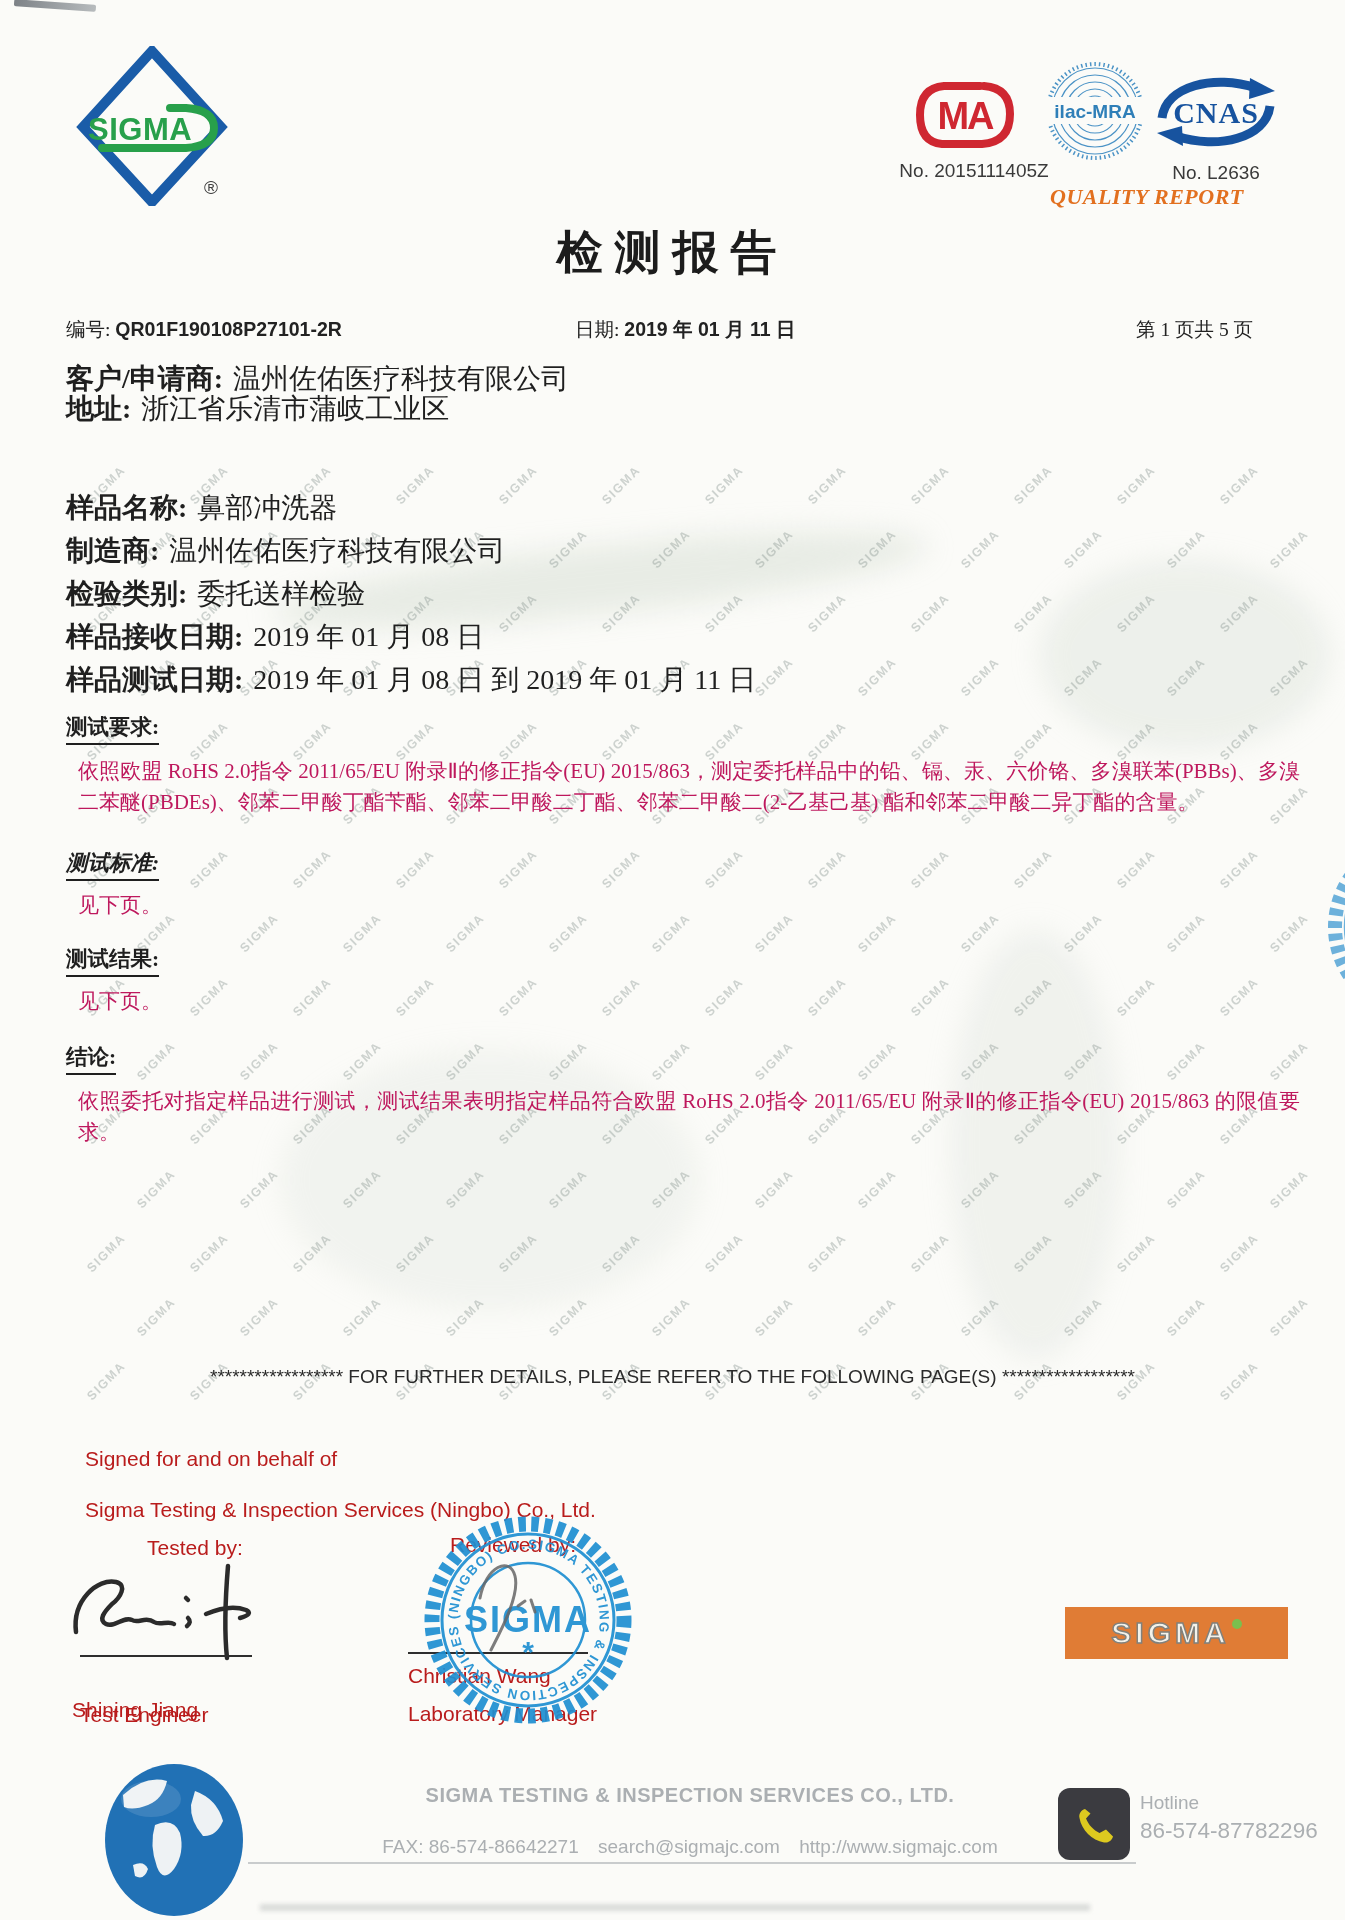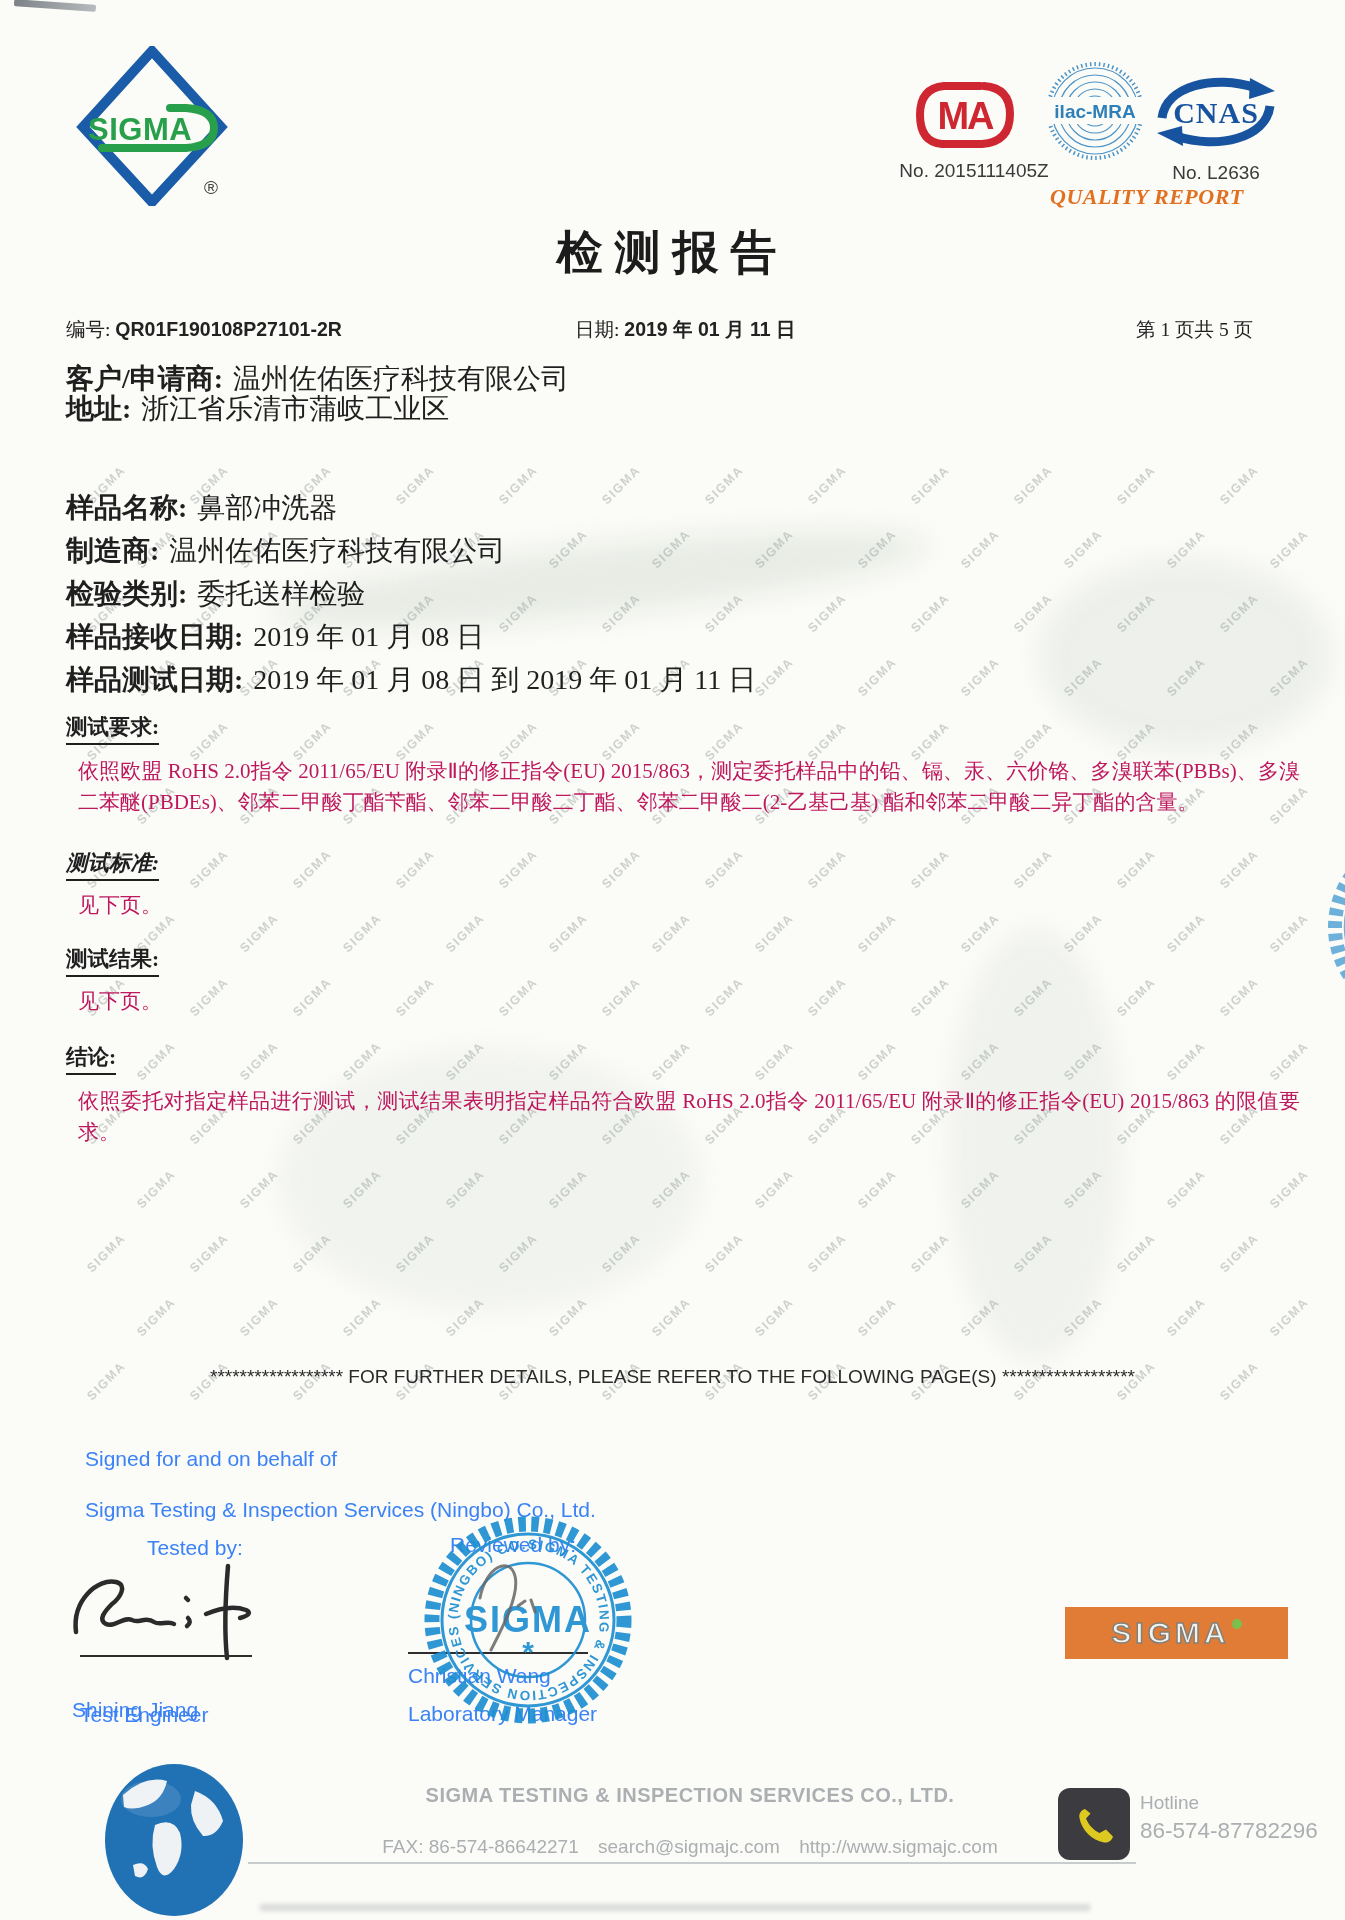--- a/index.html
+++ b/index.html
@@ -13,21 +13,21 @@
   .doc-title{left:0;top:222px;width:100%;text-align:center;font-size:46px;font-weight:600;letter-spacing:12px;color:#1c1c1c;}
   .meta{font-size:19.5px;color:#222;}
   .meta b{font-family:"Liberation Sans",sans-serif;font-weight:600;}
   
   .row{left:66px;font-size:28px;white-space:nowrap;}
   .row .lbl{font-weight:bold;margin-right:10px;}
   .heading{left:66px;font-size:21.5px;font-weight:bold;border-bottom:2px solid #1f1f1f;padding-bottom:2px;}
   .para{left:78px;width:1222px;font-size:21px;line-height:31px;color:#be185d;text-align:justify;}
   .stars{left:0;top:1366px;width:100%;text-align:center;font-size:19px;color:#2a2a2a;font-family:"Liberation Sans",sans-serif;}
   
-  .sig-text{font-size:21px;color:#3b82f6;font-family:"Liberation Sans",sans-serif;}
+  .sig-text{font-size:21px;color:#b91c1c;font-family:"Liberation Sans",sans-serif;}
   .sig-line{height:2px;background:#2e2e2e;}
   
   .wm{position:absolute;transform:rotate(-45deg);color:rgba(138,150,146,.40);
       font-family:"Liberation Sans",sans-serif;font-size:12.5px;letter-spacing:1.5px;font-weight:600;}
   .smudge{position:absolute;border-radius:50%;filter:blur(14px);}
   
   .banner{left:1065px;top:1607px;width:223px;height:52px;background:#e07c35;display:flex;align-items:center;justify-content:center;}
   .banner span{font-family:"Liberation Sans",sans-serif;font-weight:800;font-size:30px;letter-spacing:4px;
       color:#f4f2ea;-webkit-text-stroke:1.5px #81817c;}
   .banner i{display:block;width:10px;height:10px;border-radius:50%;background:#7bbf4e;margin:-18px 0 0 2px;}

